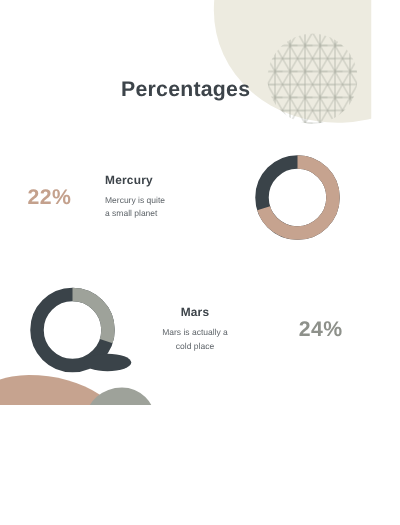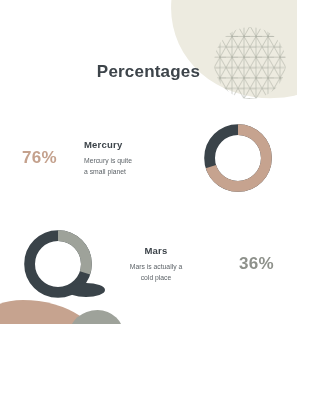--- a/index.html
+++ b/index.html
@@ -163,21 +163,21 @@
       </pattern>
     </defs>
     <g clip-path="url(#hexclip)">
       <rect x="-2" y="-2" width="78" height="80" fill="url(#triGrid)"></rect>
     </g>
   </svg>
 
   <div class="title">Percentages</div>
 
   <div class="row row-mercury">
-    <div class="pct pct-mercury">76%</div>
+    <div class="pct pct-mercury">22%</div>
     <div class="textblock left">
       <p class="planet-name">Mercury</p>
       <p class="planet-desc">
         <span>Mercury is quite</span><br>
         <span>a small planet</span>
       </p>
     </div>
     <div class="donut-wrap">
       <svg class="donut" viewBox="0 0 36 36" xmlns="http://www.w3.org/2000/svg">
         <circle cx="18" cy="18" r="14.2" fill="none" stroke="#3a4349" stroke-width="5.4"></circle>
@@ -193,21 +193,21 @@
         <circle cx="18" cy="18" r="14.2" fill="none" stroke="#9ea29a" stroke-width="5.4" stroke-dasharray="26.77 62.46" transform="rotate(-90 18 18)"></circle>
       </svg>
     </div>
     <div class="textblock right">
       <p class="planet-name">Mars</p>
       <p class="planet-desc">
         <span>Mars is actually a</span><br>
         <span>cold place</span>
       </p>
     </div>
-    <div class="pct pct-mars">36%</div>
+    <div class="pct pct-mars">24%</div>
   </div>
 
   <div class="tan-blob"></div>
   <div class="tan-blob-2"></div>
   <div class="dark-blob"></div>
   <div class="grey-blob"></div>
 
 </div>
 
 </body></html>

